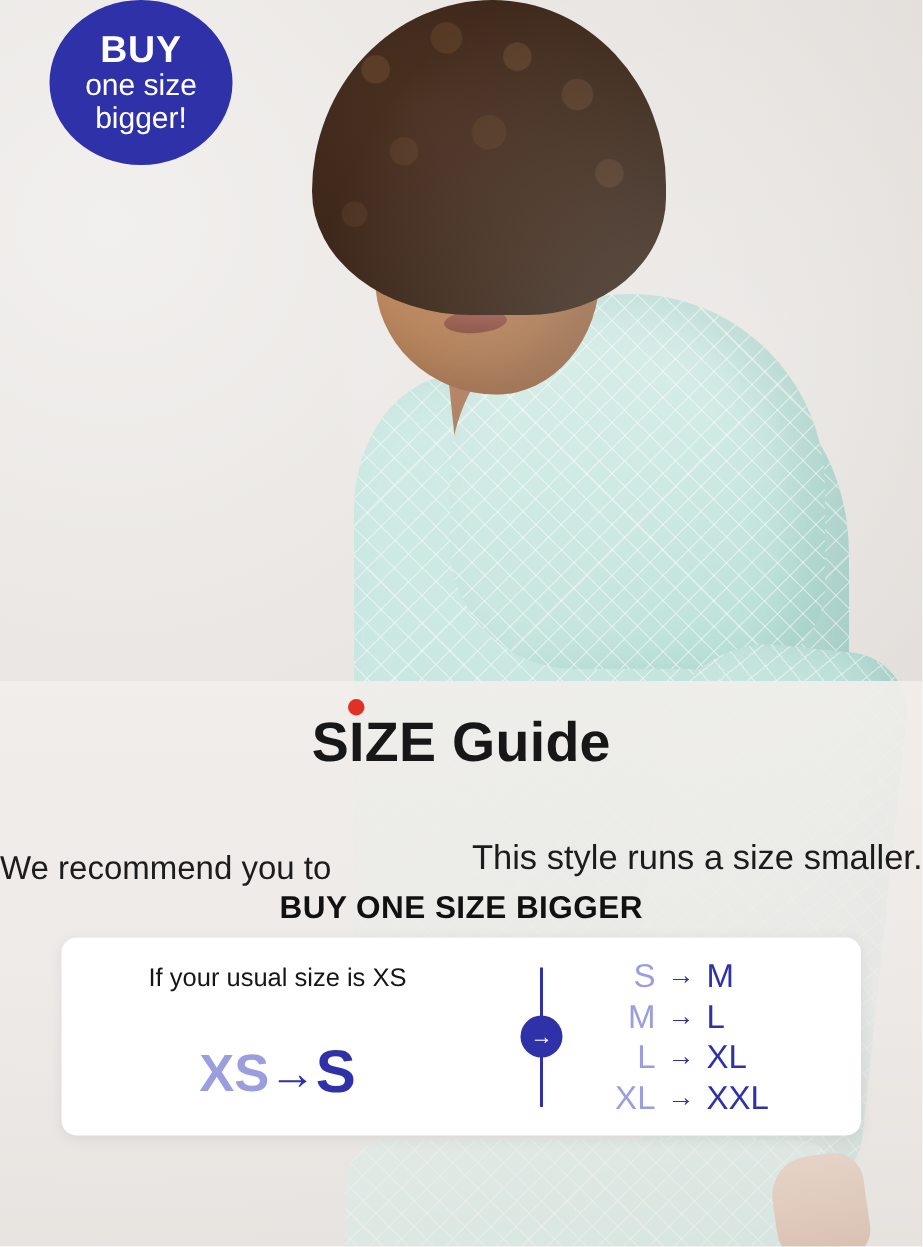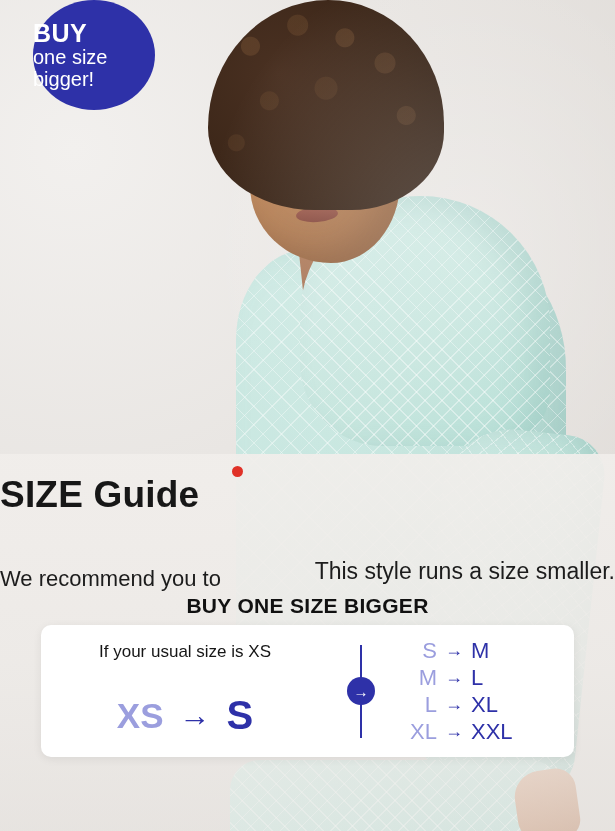--- a/index.html
+++ b/index.html
@@ -209,21 +209,21 @@
     position: absolute;
     left: 33px; top: 0px;
     width: 122px; height: 110px;
     background: #2e31a8;
     border-radius: 50%;
     color: #ffffff;
     text-align: center;
     display: flex;
     flex-direction: column;
     justify-content: center;
-    align-items: flex-start;
+    align-items: center;
     line-height: 1.08;
   }
   .buy-badge .l1 {
     font-weight: bold;
     font-size: 25px;
     letter-spacing: 0.5px;
   }
   .buy-badge .l2 { font-size: 20px; }
   .buy-badge .l3 { font-size: 20px; }
 
@@ -235,21 +235,21 @@
     background: linear-gradient(180deg, rgba(241,238,235,0.93) 0%, rgba(238,235,232,0.90) 55%, rgba(236,233,230,0.55) 100%);
   }
   .panel-inner {
     position: relative;
     width: 100%;
     height: 100%;
   }
   .size-title {
     position: absolute;
     left: 0; right: 0; top: 20px;
-    text-align: left;
+    text-align: center;
     font-size: 37px;
     font-weight: bold;
     color: #171717;
     letter-spacing: 0.2px;
   }
   .size-title .dot {
     position: absolute;
     left: 50%;
     margin-left: -76px;
     top: -8px;
@@ -308,21 +308,20 @@
     left: 0; right: 0; top: 40px;
     font-size: 16px;
     color: #161616;
   }
   .big-conv {
     position: absolute;
     left: 0; right: 0; top: 68px;
     display: flex;
     align-items: center;
     justify-content: center;
-    gap: 16px;
   }
   .big-from {
     font-size: 35px;
     font-weight: bold;
     color: #9b9ede;
   }
   .big-arrow {
     font-size: 31px;
     font-weight: bold;
     color: #2e31a8;

